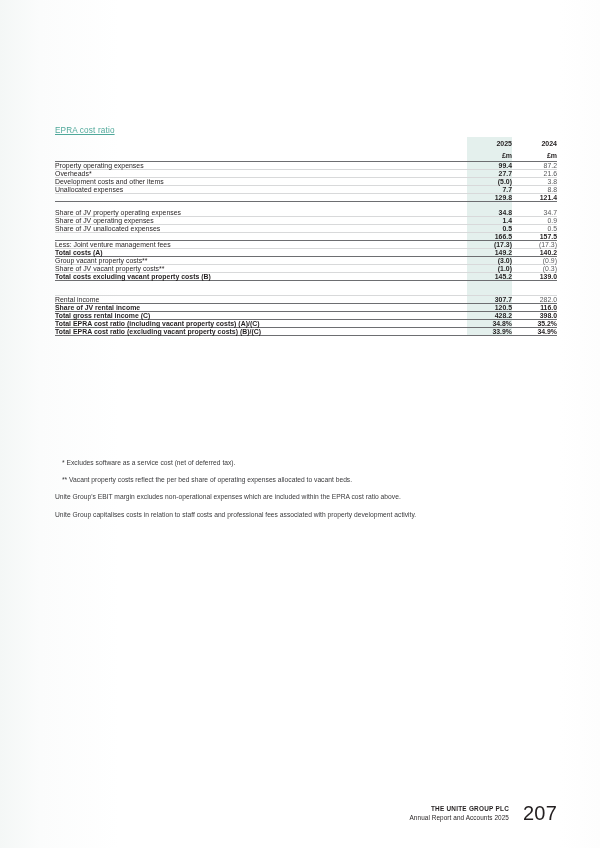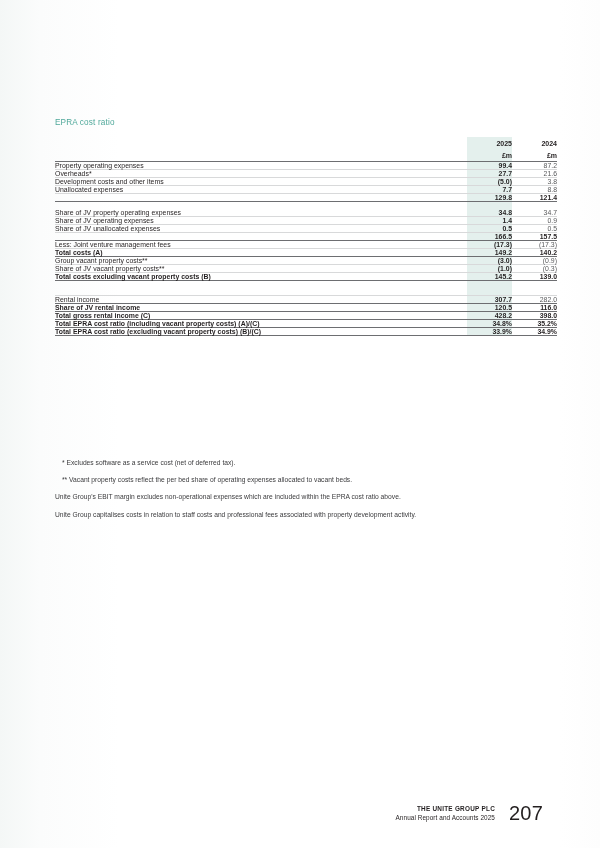--- a/index.html
+++ b/index.html
@@ -28,22 +28,23 @@
     width: 502px;
   }
 
   .section-title {
     color: #4fa89a;
     font-size: 8.2px;
     letter-spacing: 0.15px;
     font-weight: 400;
     margin: 0;
     position: absolute;
-    top: 118px;
+    top: 126px;
     left: 0;
+    text-decoration: underline;
   }
 
   table.epra {
     position: absolute;
     top: 137px;
     left: 0;
     width: 502px;
     border-collapse: collapse;
     table-layout: fixed;
     font-size: 7px;
@@ -110,21 +111,21 @@
     font-size: 6.7px;
     color: #3a3a3c;
     line-height: 1.3;
     margin: 0 0 8.5px 0;
     letter-spacing: 0.01px;
   }
   .note.star { padding-left: 7px; }
 
   .footer {
     position: absolute;
-    right: 57px;
+    right: 43px;
     bottom: 25px;
     display: flex;
     align-items: center;
     gap: 14px;
   }
   .footer-text { text-align: right; }
   .footer-company {
     font-size: 6.4px;
     font-weight: bold;
     letter-spacing: 0.25px;

